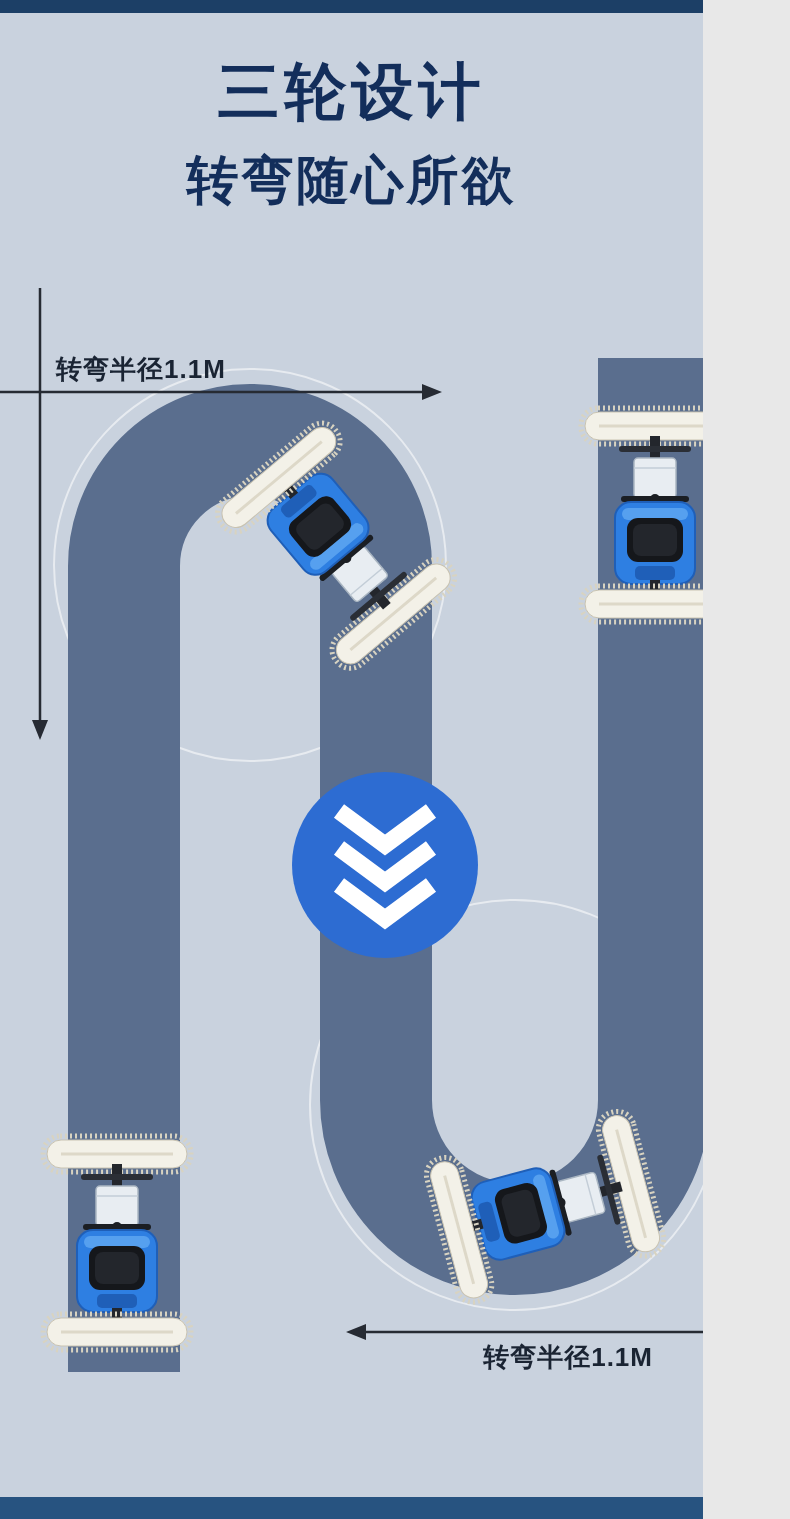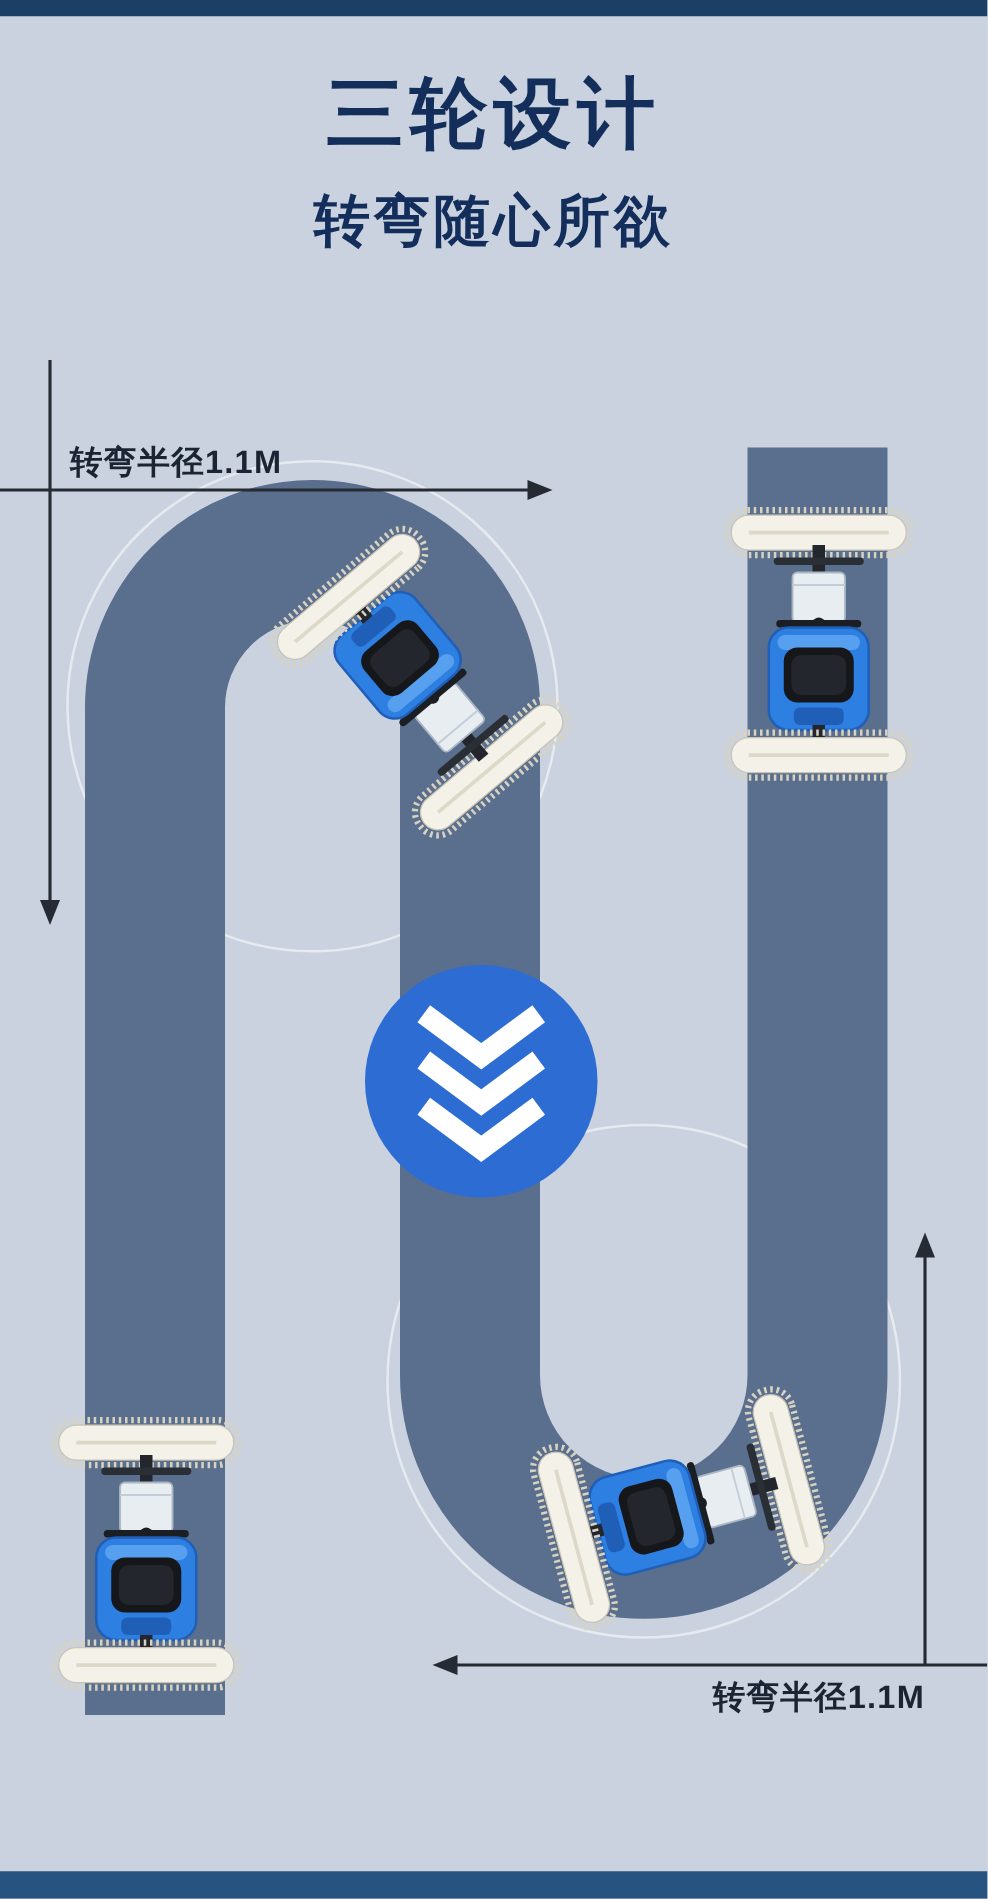--- a/index.html
+++ b/index.html
@@ -8,26 +8,26 @@
     --top-bar:#1c3f66;
     --bottom-bar:#275380;
     --title-text:#132e5b;
     --label-text:#1a2433;
     --arrow:#262b33;
     --badge-blue:#2d6cd2;
     --faint-circle:rgba(255,255,255,0.55);
   }
   *{margin:0;padding:0;box-sizing:border-box;}
   body{font-family:"Liberation Sans","DejaVu Sans",sans-serif;background:#e8e8e8;}
-  .page{position:relative;width:790px;height:1519px;background:var(--background);overflow:hidden;}
+  .page{position:relative;width:703px;height:1519px;background:var(--background);overflow:hidden;}
   .top-bar{position:absolute;top:0;left:0;width:100%;height:13px;background:var(--top-bar);}
   .bottom-bar{position:absolute;bottom:0;left:0;width:100%;height:22px;background:var(--bottom-bar);}
   .title-block{position:absolute;top:58px;left:0;width:100%;text-align:center;color:var(--title-text);}
   .title{font-size:62px;font-weight:900;letter-spacing:5px;line-height:1.1;}
-  .subtitle{font-size:45px;font-weight:900;letter-spacing:3px;line-height:1.1;margin-top:26px;}
+  .subtitle{font-size:52px;font-weight:900;letter-spacing:3px;line-height:1.1;margin-top:26px;}
   .diagram{position:absolute;top:0;left:0;width:790px;height:1519px;display:block;}
   .track{fill:none;stroke:var(--track);stroke-width:112;}
   .faint-circle{fill:none;stroke:var(--faint-circle);stroke-width:2;}
   .arrow-line{stroke:var(--arrow);stroke-width:2.5;}
   .arrow-head{fill:var(--arrow);stroke:none;}
   .badge-circle{fill:var(--badge-blue);}
   .chevron{fill:none;stroke:#ffffff;stroke-width:17;stroke-linejoin:miter;}
   .radius-label{position:absolute;font-size:26px;font-weight:600;color:var(--label-text);letter-spacing:1px;white-space:nowrap;}
   .radius-label.top{left:56px;top:352px;}
   .radius-label.bottom{right:50px;top:1340px;}

